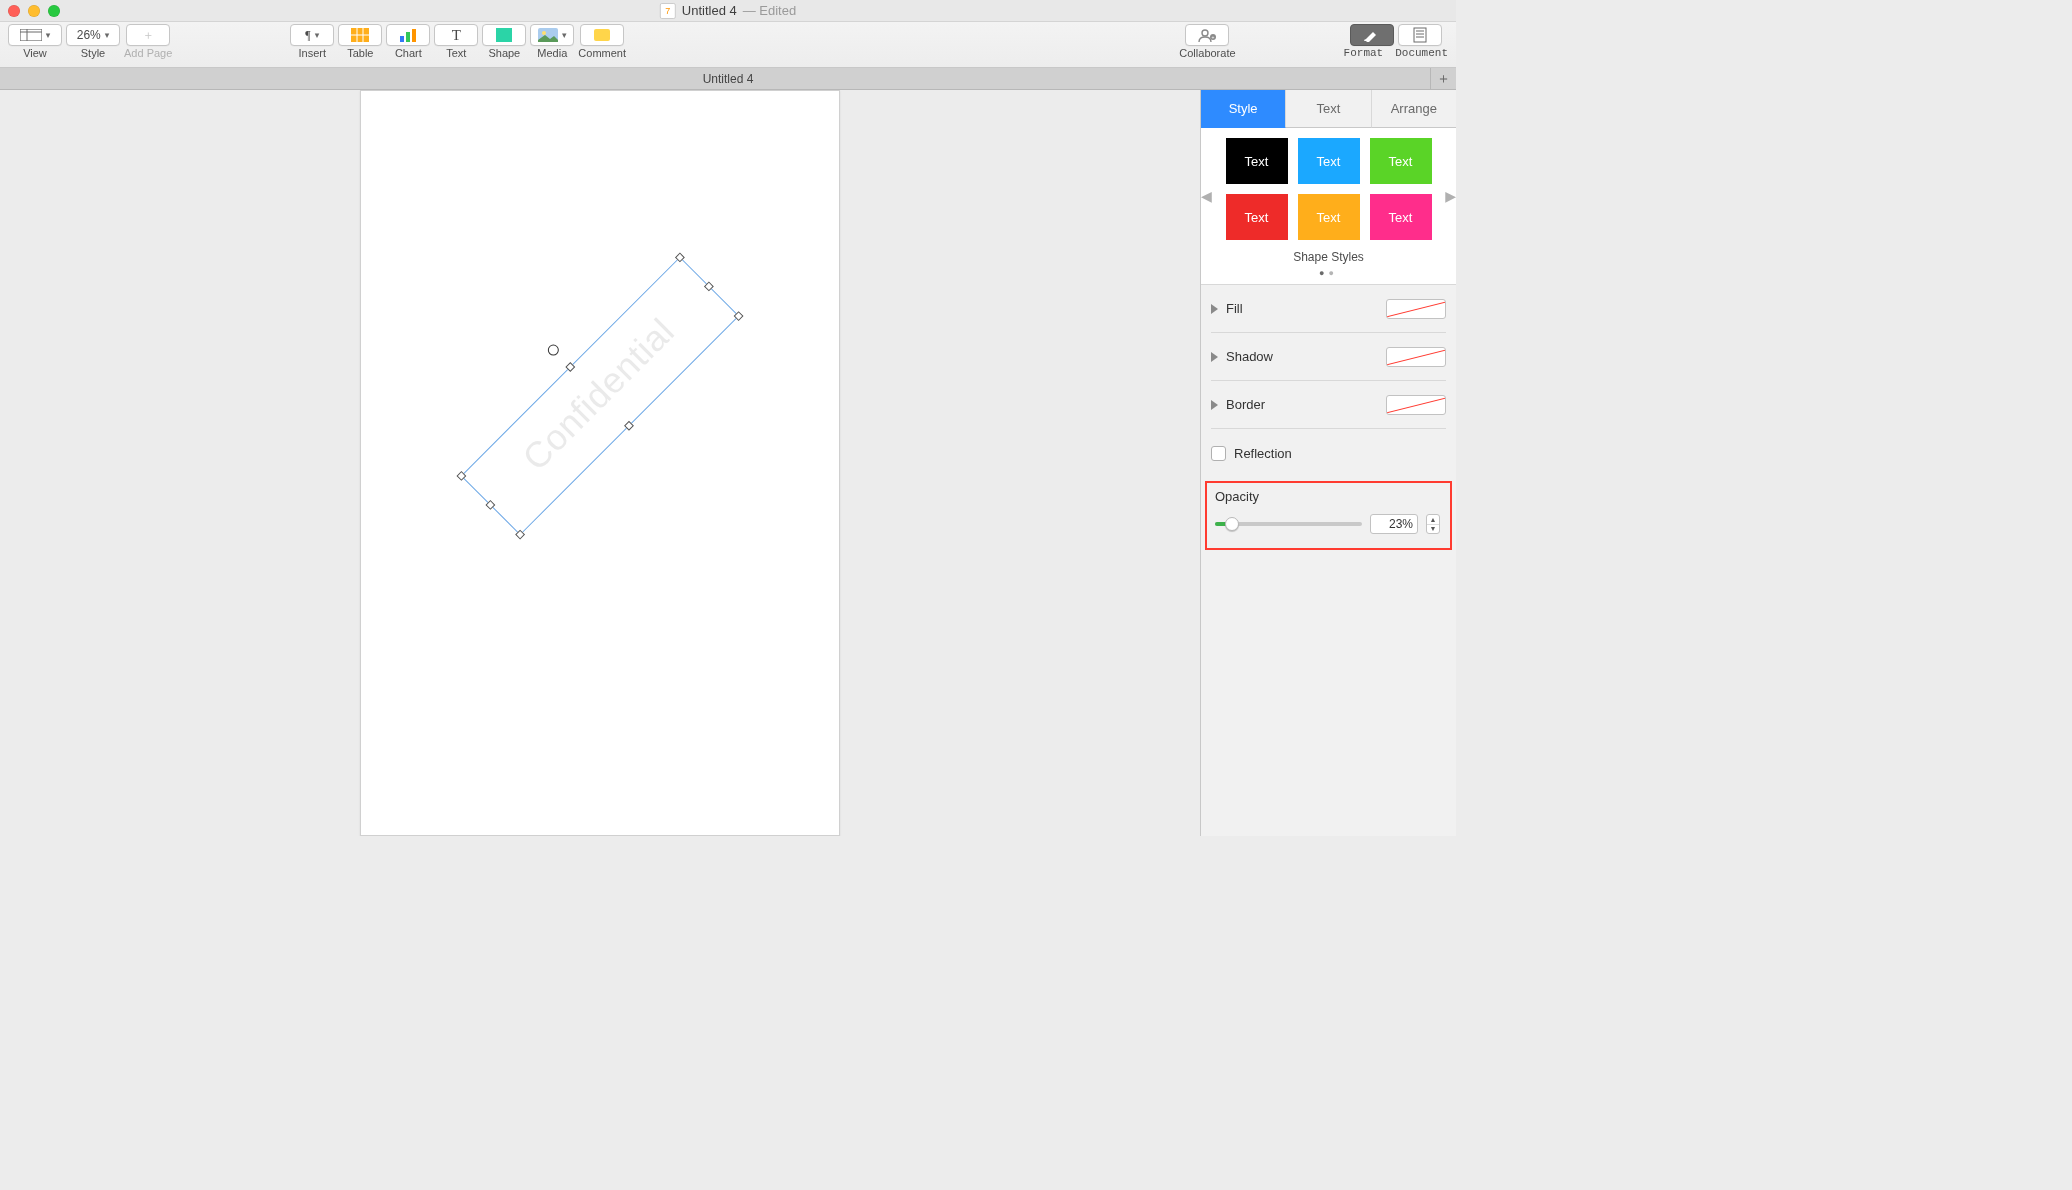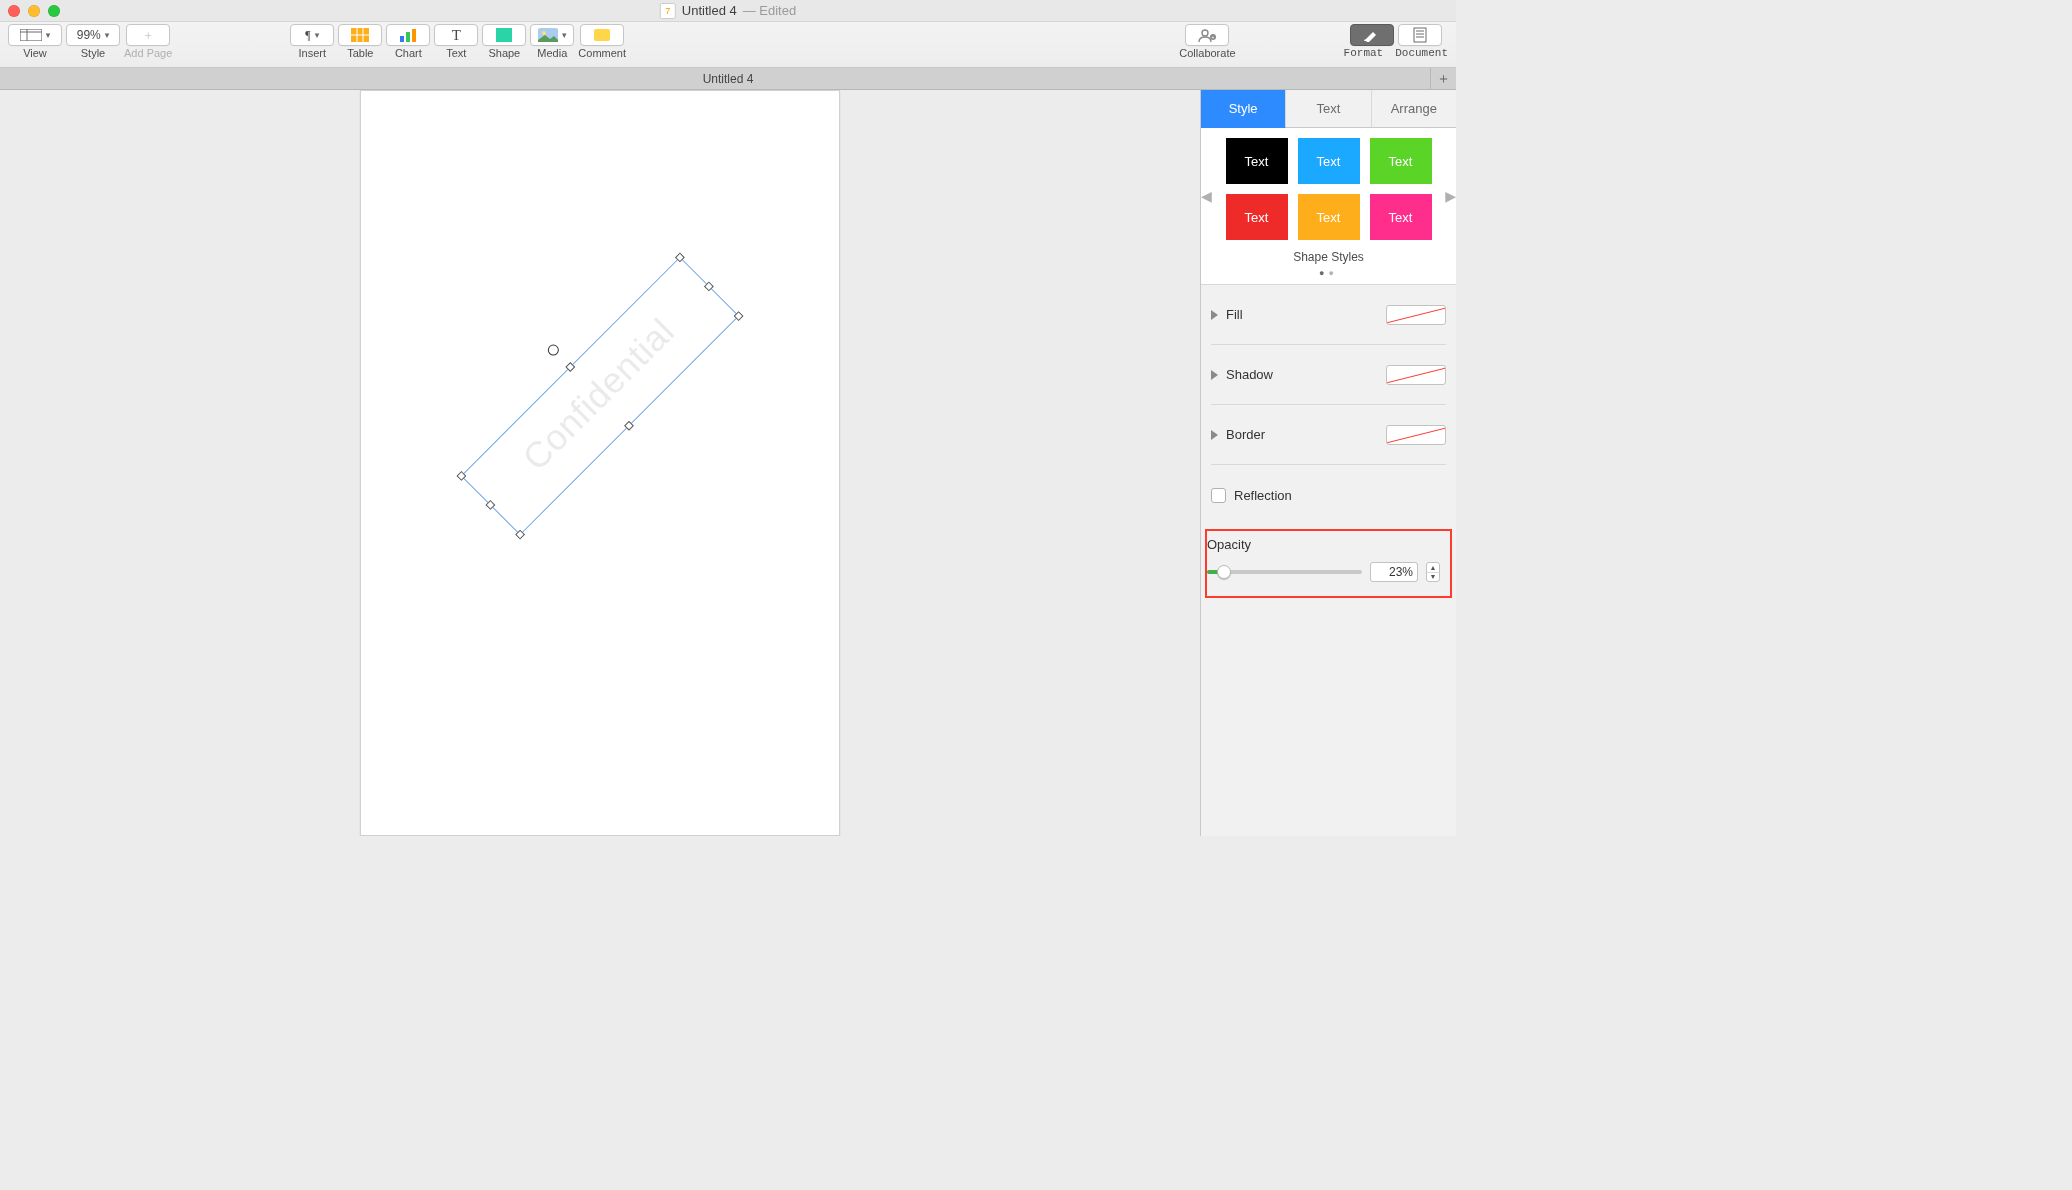--- a/index.html
+++ b/index.html
@@ -110,29 +110,29 @@
   .sw.k{background:#000;} .sw.b{background:#1ba8ff;} .sw.g{background:#5ad427;}
   .sw.r{background:#ee2b29;} .sw.o{background:#ffae1b;} .sw.p{background:#ff2d8b;}
   .swlabel { text-align:center; font-size:12px; color:#4c4c4c; margin-top:10px;}
   .dots{ text-align:center; margin-top:4px; color:#b5b5b5; font-size:9px; letter-spacing:4px;}
   .dots .on{color:#6b6b6b;}
   .arrownav { position:relative;}
   .arrownav .la,.arrownav .ra{position:absolute; top:60px; color:#b0b0b0; font-size:14px;}
   .arrownav .la{left:0px;} .arrownav .ra{right:0px;}
 
   .sections { padding: 0 10px;}
-  .srow { display:flex; align-items:center; height:60px; border-bottom:1px solid #d8d8d8;}
+  .srow { display:flex; align-items:center; height:48px; border-bottom:1px solid #d8d8d8;}
   .srow:last-child{border-bottom:none;}
   .disclosure { width:0;height:0;border-top:5px solid transparent;border-bottom:5px solid transparent;border-left:7px solid #8a8a8a; margin-right:8px;}
   .srow .lbl { font-size:13px; color:#333; font-weight:500;}
   .srow .sp { flex:1;}
   .swatch-none { width:60px; height:20px; background:#fff; border:1px solid #c2c2c2; border-radius:3px; position:relative; overflow:hidden;}
   .swatch-none::after{content:""; position:absolute; left:-4px; right:-4px; top:50%; border-top:1.5px solid #ff3b30; transform:rotate(-14deg);}
   .ck { width:15px;height:15px;border:1px solid #b0b0b0;border-radius:3px;margin-right:8px;background:#fff;}
-  .opacity-block { padding:6px 10px 14px 0; border:2px solid #ff3b30; margin:4px 4px 0 4px;}
+  .opacity-block { padding:6px 10px 14px 8px; border:2px solid #ff3b30; margin:4px 4px 0 4px;}
   .opacity-block .lbl{color:#333;font-weight:500; font-size:13px;}
   .slider-row{display:flex; align-items:center; gap:8px; margin-top:10px;}
   .slider{flex:1; position:relative; height:14px;}
   .track{position:absolute; left:0; right:0; top:50%; height:4px; margin-top:-2px; background:#c9c9c9; border-radius:2px;}
   .track-fill{position:absolute; left:0; top:50%; height:4px; margin-top:-2px; background:#3db24b; border-radius:2px; width:14px;}
   .thumb{position:absolute; top:50%; width:14px; height:14px; margin-top:-7px; background:#fff; border:1px solid #b8b8b8; border-radius:50%; left:10px; box-shadow:0 1px 1px rgba(0,0,0,.2);}
   .pct-field{ width:48px; height:20px; border:1px solid #c2c2c2; border-radius:3px; background:#fff; font-size:12px; text-align:right; padding:0 4px; display:flex; align-items:center; justify-content:flex-end;}
   .stepper{width:14px; height:20px; border:1px solid #c2c2c2; border-radius:3px; background:#fff; display:flex; flex-direction:column; font-size:7px; color:#555;}
   .stepper div{flex:1; display:flex; align-items:center; justify-content:center;}
   .stepper div:first-child{border-bottom:1px solid #dcdcdc;}
@@ -160,21 +160,21 @@
           <rect x="0" y="0" width="22" height="12" fill="none" stroke="#6a6a6a" stroke-width="1.2"></rect>
           <line x1="7" y1="0" x2="7" y2="12" stroke="#6a6a6a"></line>
           <line x1="0" y1="3" x2="22" y2="3" stroke="#6a6a6a"></line>
         </svg>
       <span class="chev">▾</span>
     </div>
     <div class="tlabel">View</div>
   </div>
   <div class="tgroup">
     <div class="tbtn wide">
-      <span>99%</span>
+      <span>26%</span>
       <span class="chev">▾</span>
     </div>
     <div class="tlabel">Style</div>
   </div>
   <div class="tgroup">
     <div class="tbtn iconbtn" style="color:#c7c7c7;">＋</div>
     <div class="tlabel dim">Add Page</div>
   </div>
 
   <div style="width:110px;"></div>

